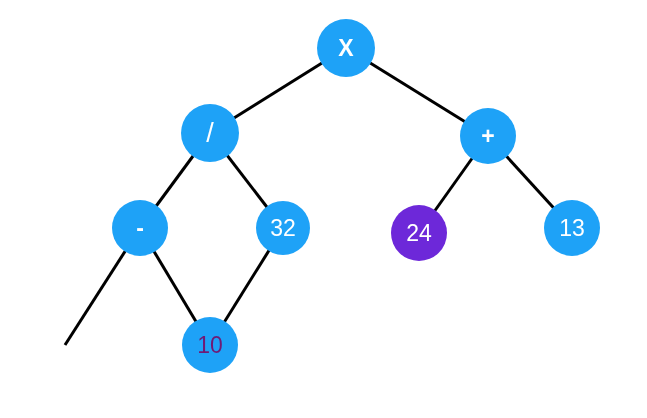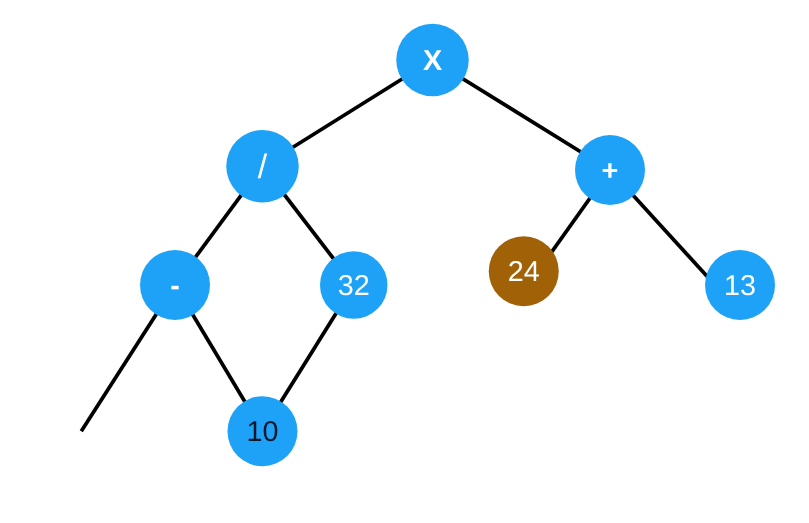--- a/index.html
+++ b/index.html
@@ -92,23 +92,23 @@
       </div>
       <div class="graph-node" style="left: 460px; top: 108px; width: 56px; height: 56px; background: rgb(30, 162, 247); color: rgb(255, 255, 255);">
         <span class="node-label label-operator">+</span>
       </div>
       <div class="graph-node" style="left: 112px; top: 200px; width: 56px; height: 56px; background: rgb(30, 162, 247); color: rgb(255, 255, 255);">
         <span class="node-label label-operator">-</span>
       </div>
       <div class="graph-node" style="left: 256px; top: 201px; width: 54px; height: 54px; background: rgb(30, 162, 247); color: rgb(255, 255, 255);">
         <span class="node-label label-number">32</span>
       </div>
-      <div class="graph-node" style="left: 391px; top: 189px; width: 56px; height: 56px; background: #a16207; color: rgb(255, 255, 255); align-items: center;">
+      <div class="graph-node" style="left: 391px; top: 205px; width: 56px; height: 56px; background: #6d28d9; color: rgb(255, 255, 255); align-items: center;">
         <span class="node-label label-number">24</span>
       </div>
-      <div class="graph-node" style="left: 564px; top: 200px; width: 56px; height: 56px; background: rgb(30, 162, 247); color: rgb(255, 255, 255); text-align: center;">
+      <div class="graph-node" style="left: 544px; top: 200px; width: 56px; height: 56px; background: rgb(30, 162, 247); color: rgb(255, 255, 255); text-align: center;">
         <span class="node-label label-number">13</span>
       </div>
-      <div class="graph-node" style="left: 182px; top: 317px; width: 56px; height: 56px; background: rgb(30, 162, 247); color: #0f172a;">
+      <div class="graph-node" style="left: 182px; top: 317px; width: 56px; height: 56px; background: rgb(30, 162, 247); color: #701a75;">
         <span class="node-label label-number">10</span>
       </div>
     </div>
 </div>
 
 </body></html>

